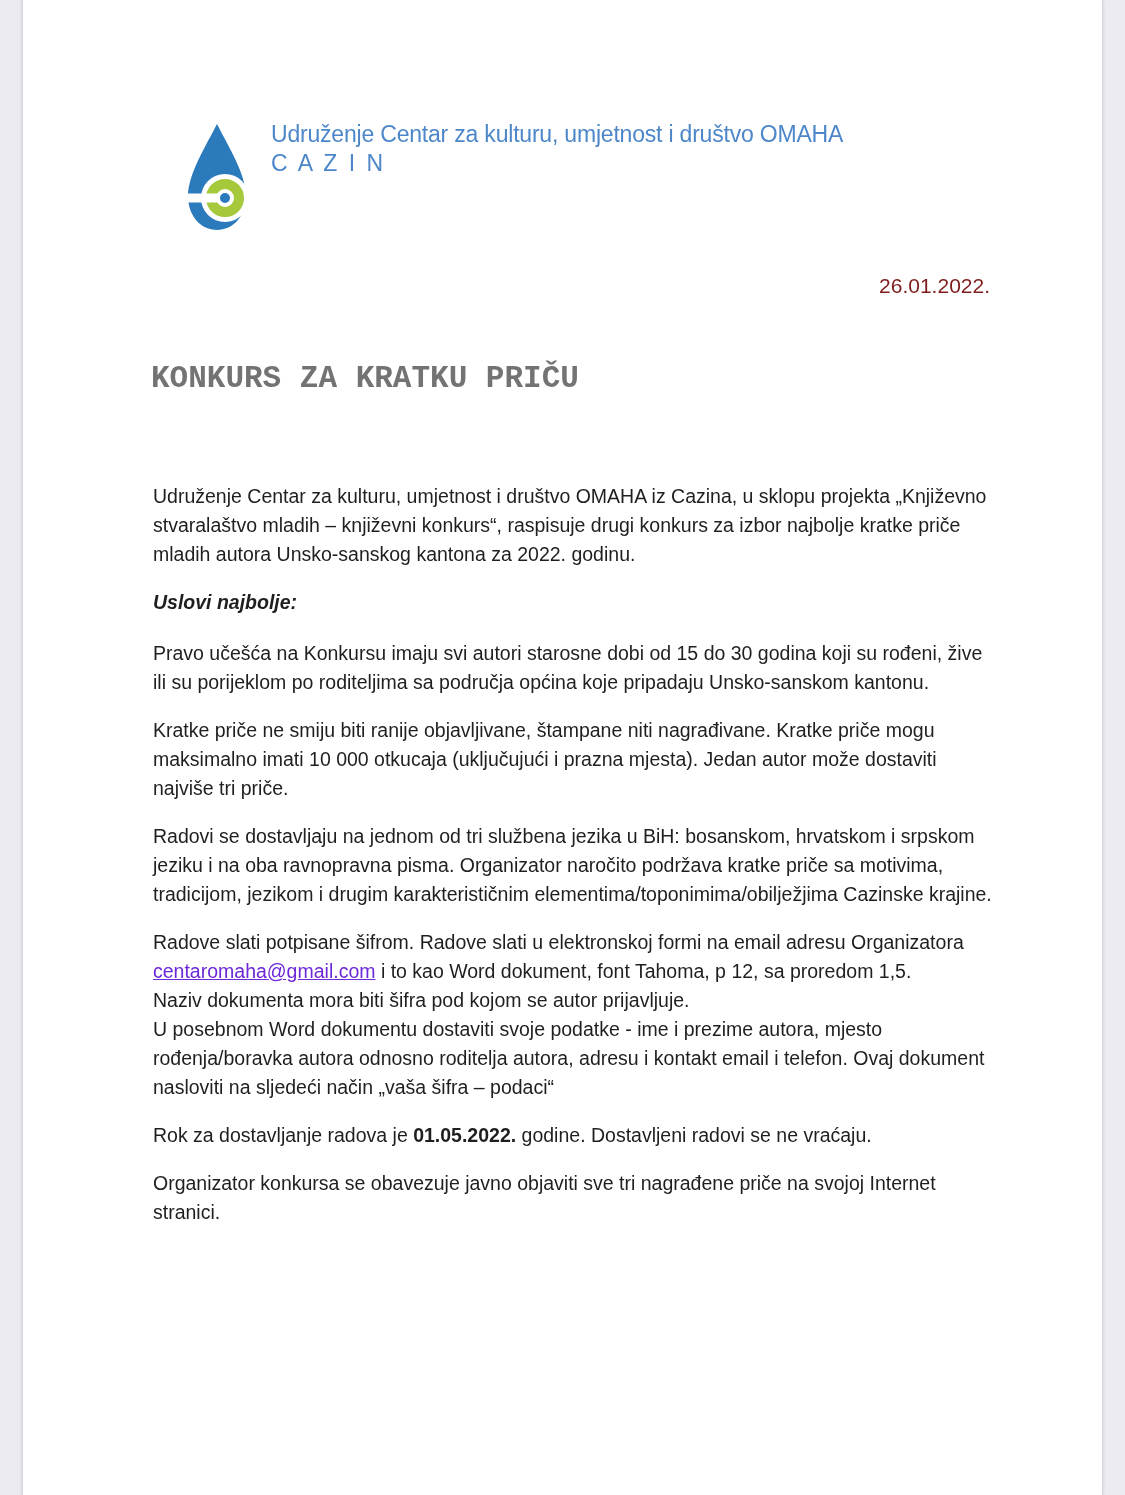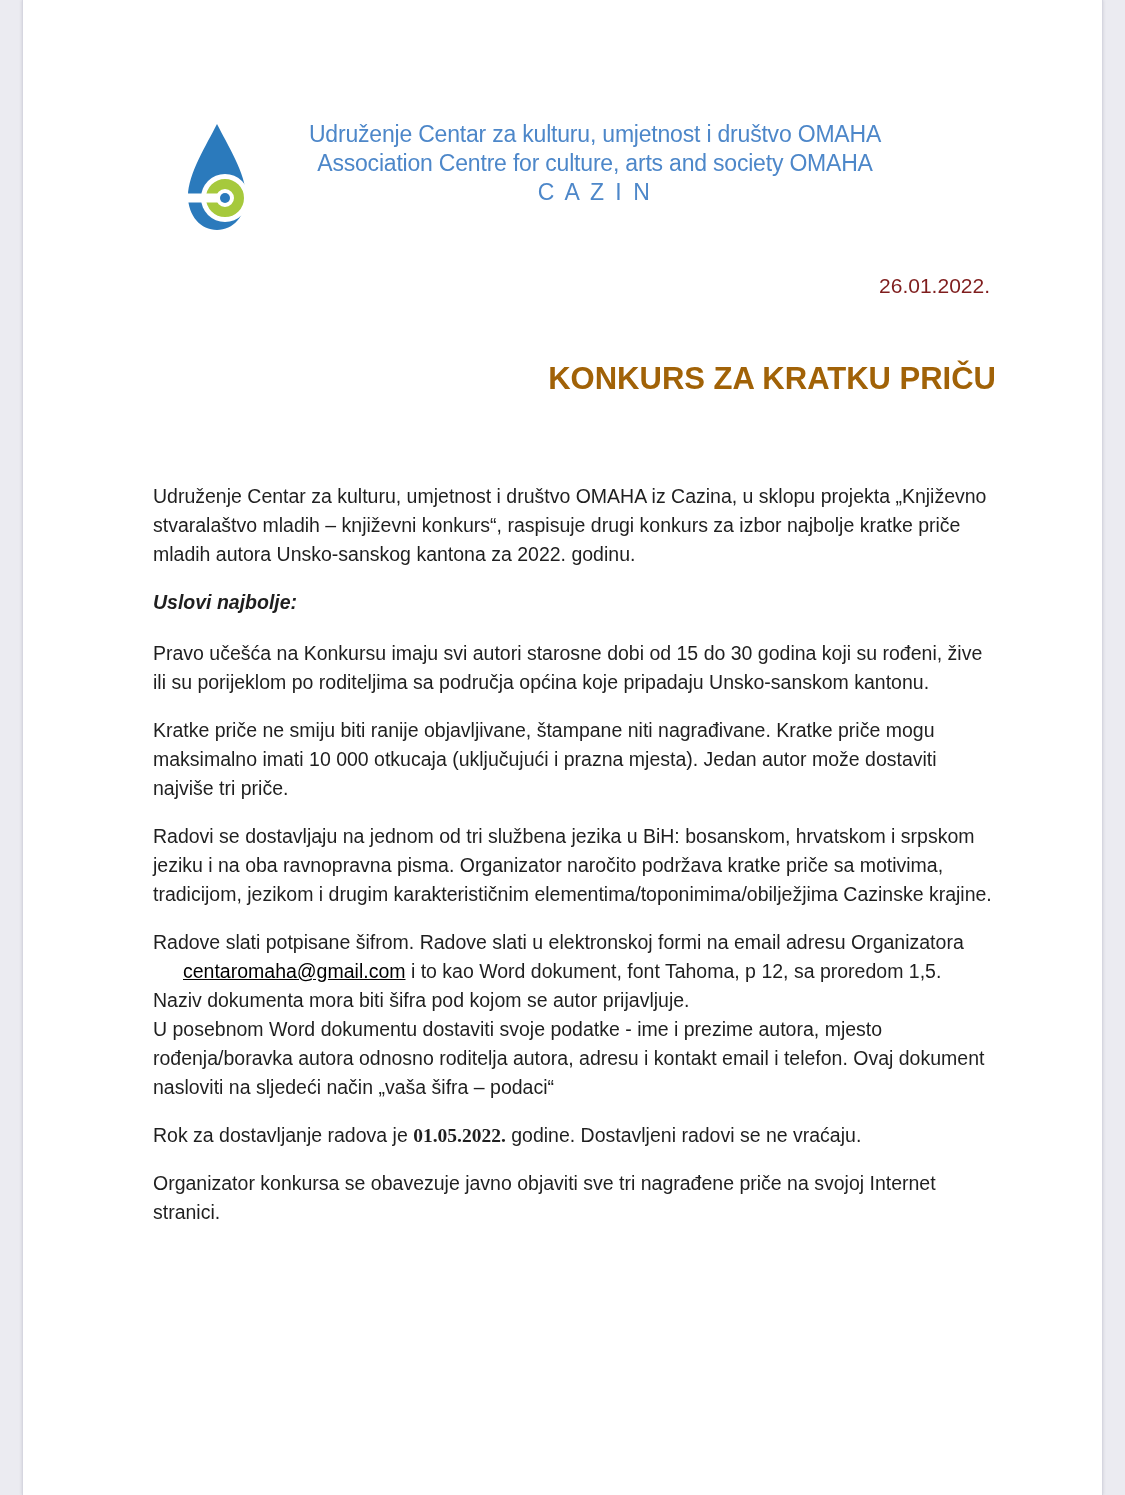--- a/index.html
+++ b/index.html
@@ -19,67 +19,66 @@
     border-right: 1px solid #d6d6e0;
     box-sizing: border-box;
     box-shadow: 0 0 3px rgba(60,60,90,0.18);
   }
   .logo {
     position: absolute; left: 161px; top: 122px;
     width: 66px; height: 112px;
   }
   .org-header {
     position: absolute; left: 248px; top: 120px; width: 648px;
-    text-align: center;
     color: #4d87c9;
     font-size: 23px; line-height: 29px;
     letter-spacing: -0.2px;
   }
   .org-header .cazin { letter-spacing: 2.5px; }
   .date {
     position: absolute; top: 274px; right: 112px;
     font-size: 21px; color: #7f1d1d;
   }
   .title {
     position: absolute; top: 356px; left: 128px; right: 106px;
-    text-align: right;
-    font-size: 31px; font-weight: bold; color: #a16207;
+    text-align: left;
+    font-size: 31px; font-weight: bold; color: #737373;
     line-height: 45px;
+    font-family: Liberation Mono, monospace;
   }
   .doc-body {
     position: absolute; top: 482px; left: 130px; right: 106px;
     font-size: 19.5px; line-height: 29px;
     text-align: left;
   }
   .doc-body p { margin: 0 0 19px 0; }
   .doc-body p.heading { font-weight: bold; font-style: italic; margin-bottom: 22px; }
   .email {
-    color: #000000; text-decoration: underline; cursor: pointer; margin-left: 30px;
+    color: #6d28d9; text-decoration: underline; cursor: pointer;
   }
   .block { display: block; }
-  b.deadline { font-weight: bold; font-family: Liberation Serif, serif; }
+  b.deadline { font-weight: bold; }
 </style>
 </head>
 <body>
 
 <div class="sheet">
 
   <div class="logo">
     <svg width="66" height="112" viewBox="0 0 66 112">
       <path d="M33 2 C 23 22, 4 52, 4 74 C 4 94, 17 108, 33 108 C 49 108, 62 94, 62 74 C 62 52, 43 22, 33 2 Z" fill="#2b7abc"></path>
       <circle cx="41" cy="76" r="24" fill="#ffffff"></circle>
       <circle cx="41" cy="76" r="14" fill="none" stroke="#a6c93c" stroke-width="10"></circle>
       <rect x="0" y="71.5" width="41" height="9" fill="#ffffff"></rect>
       <circle cx="41" cy="76" r="5" fill="#2b7abc"></circle>
     </svg>
   </div>
 
   <div class="org-header">
     <div>Udruženje Centar za kulturu, umjetnost i društvo OMAHA</div>
-    <div>Association Centre for culture, arts and society OMAHA</div>
     <div class="cazin">C A Z I N</div>
   </div>
 
   <div class="date">26.01.2022.</div>
 
   <div class="title">
     <div>KONKURS ZA KRATKU PRIČU</div>
   </div>
 
   <div class="doc-body">

